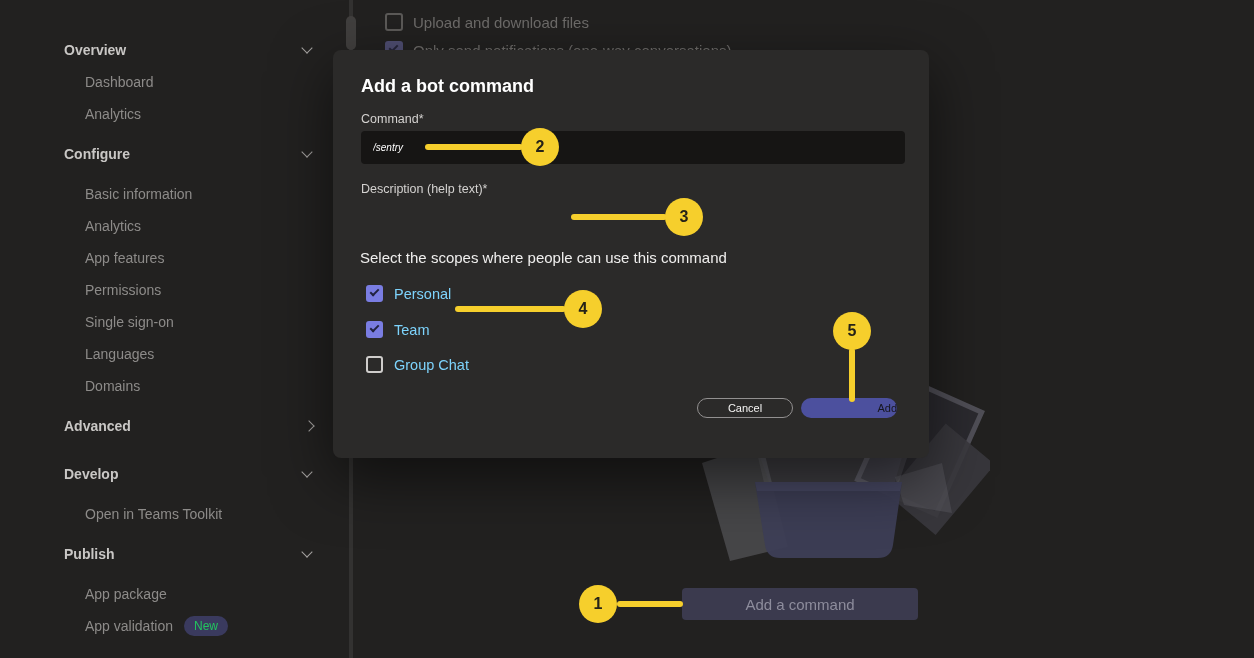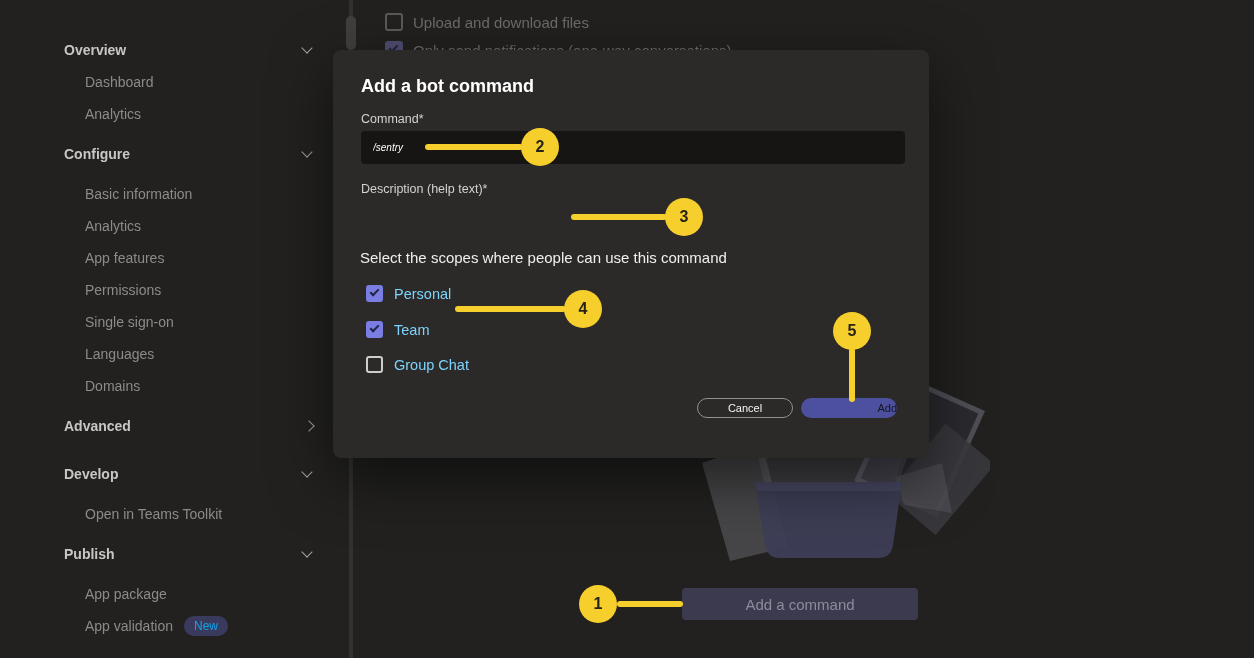--- a/index.html
+++ b/index.html
@@ -36,21 +36,21 @@
     position: absolute; left: 303px; top: 12px;
     width: 8px; height: 8px;
     border-right: 1.6px solid #a5a3a1;
     border-bottom: 1.6px solid #a5a3a1;
   }
   .chev.down { transform: rotate(45deg); top: 10px; }
   .chev.right { transform: rotate(-45deg); left: 305px; }
 
   .new-badge {
     position: absolute; left: 184px; top: -3px;
-    background: #3a3a5e; color: #0ea5e9;
+    background: #3a3a5e; color: #22c55e;
     font-size: 12px; line-height: 20px;
     padding: 0 10px; border-radius: 10px;
   }
 
   
   .scroll-track {
     position: absolute; left: 349px; top: 0;
     width: 4px; height: 658px;
     background: #333231; z-index: 1;
   }

